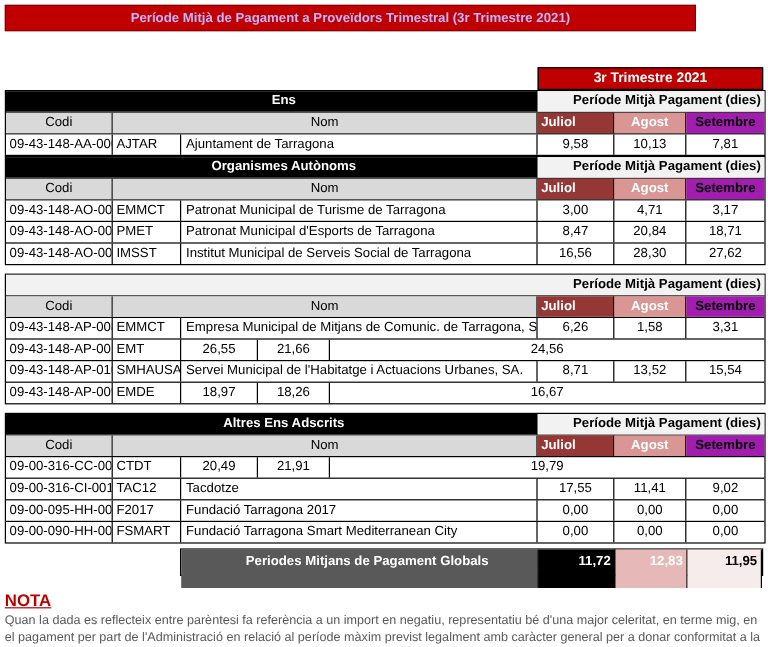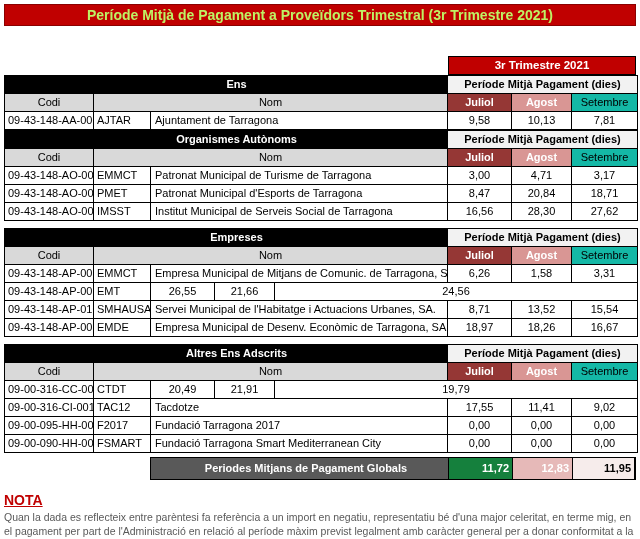--- a/index.html
+++ b/index.html
@@ -5,23 +5,23 @@
   html,body { margin:0; padding:0; background:#fff; }
   body {
     width:640px; height:539px; overflow:hidden;
     font-family:"Liberation Sans","DejaVu Sans",sans-serif;
     color:#000;
   }
   .page { padding:4px 4px 0 4px; width:632px; }
 
   
   .title-bar {
-    box-sizing:border-box; width:632px; height:22px; line-height:20px;
+    box-sizing:border-box; width:576px; height:22px; line-height:20px;
     background:#C00000; border:1px solid #8B0000;
-    color:#bef264; font-weight:bold; font-size:14px; text-align:center;
+    color:#c4b5fd; font-weight:bold; font-size:11px; text-align:center;
     margin-bottom:30px; white-space:nowrap;
   }
 
   
   .row  { display:flex; height:17px; line-height:16px; font-size:11px; }
   .cell { box-sizing:border-box; border-right:1px solid #000; overflow:hidden; white-space:nowrap; padding:0 3px; }
   .cell:last-child { border-right:none; flex:1; }
   .tbl  { width:632px; border:1px solid #000; background:#fff; }
   .tbl .row + .row { border-top:1px solid #000; }
 
@@ -32,46 +32,46 @@
   .c-m2   { width:60px; }
   .c-m3   { width:63px; }
   .name-span   { width:354px; }
   .left-span   { width:443px; }
   .period-span { width:187px; }
 
   .t-left  { text-align:left; }
   .t-right { text-align:center; }
 
   .sec-name  { background:#000; color:#fff; font-weight:bold; text-align:center;padding-left:24px; }
-  .period-hd { background:#F2F2F2; color:#000; font-weight:bold; text-align:center; }
+  .period-hd { background:#F2F2F2; color:#000; font-weight:bold; text-align:right; }
   .hd-gray   { background:#D9D9D9; text-align:center; }
-  .hd-jul    { background:#953735; color:#fff; font-weight:bold; text-align:center; }
+  .hd-jul    { background:#953735; color:#fff; font-weight:bold; text-align:left; }
   .hd-ago    { background:#D99694; color:#fff; font-weight:bold; text-align:center; }
-  .hd-set    { background:#14b8a6; color:#000; font-weight:normal; text-align:center; }
+  .hd-set    { background:#a21caf; color:#000; font-weight:bold; text-align:center; }
 
   
   .quarter-row { display:flex; height:19px; width:632px; }
   .quarter-spacer { width:444px; }
   .quarter-cell {
     box-sizing:border-box; width:188px; height:19px; line-height:17px;
     background:#C00000; border:1px solid #000;
     color:#fff; font-weight:bold; font-size:11.5px; text-align:center;
   }
 
   .section { margin-bottom:0; }
   .section.tight { margin-bottom:7px; }
 
   
   .globals {
     display:flex; box-sizing:border-box; width:486px; margin-left:146px; margin-top:4px;
     border:1px solid #000; height:23px; line-height:21px; font-size:11px; font-weight:bold;
   }
-  .globals .cell { border-right:1px solid #000; height:21px; line-height:21px;padding-left:16px; }
+  .globals .cell { border-right:1px solid #000; height:32px; line-height:21px;padding-left:16px; }
   .g-label { width:298px; background:#595959; color:#fff; text-align:center; }
-  .g-m1 { width:64px; background:#15803d; color:#fff; text-align:right; }
+  .g-m1 { width:64px; background:#000000; color:#fff; text-align:right; }
   .g-m2 { width:60px; background:#E6B9B8; color:#fff; text-align:right; }
   .g-m3 { width:62px; background:#F6ECEB; color:#000; text-align:right; }
 
   
   .nota-head {
     margin-top:12px; color:#C00000; font-weight:bold; font-size:14px;
     text-decoration:underline;
   }
   .nota-text {
     margin-top:3px; width:634px; color:#595959; font-size:10.5px; line-height:13.5px;
@@ -148,21 +148,20 @@
         <div class="cell c-m1 t-right">16,56</div>
         <div class="cell c-m2 t-right">28,30</div>
         <div class="cell c-m3 t-right">27,62</div>
       </div>
     </div>
   </div>
 
   <div class="section tight">
     <div class="tbl">
       <div class="row">
-        <div class="cell left-span sec-name">Empreses</div>
         <div class="cell period-span period-hd">Període Mitjà Pagament  (dies)</div>
       </div>
       <div class="row">
         <div class="cell c-codi hd-gray">Codi</div>
         <div class="cell name-span hd-gray">Nom</div>
         <div class="cell c-m1 hd-jul">Juliol</div>
         <div class="cell c-m2 hd-ago">Agost</div>
         <div class="cell c-m3 hd-set">Setembre</div>
       </div>
       <div class="row">
@@ -184,21 +183,20 @@
         <div class="cell c-codi t-left">09-43-148-AP-010</div>
         <div class="cell c-sig t-left">SMHAUSA</div>
         <div class="cell c-nom t-left">Servei Municipal de l'Habitatge i Actuacions Urbanes, SA.</div>
         <div class="cell c-m1 t-right">8,71</div>
         <div class="cell c-m2 t-right">13,52</div>
         <div class="cell c-m3 t-right">15,54</div>
       </div>
       <div class="row">
         <div class="cell c-codi t-left">09-43-148-AP-009</div>
         <div class="cell c-sig t-left">EMDE</div>
-        <div class="cell c-nom t-left">Empresa Municipal de Desenv. Econòmic de Tarragona, SA.</div>
         <div class="cell c-m1 t-right">18,97</div>
         <div class="cell c-m2 t-right">18,26</div>
         <div class="cell c-m3 t-right">16,67</div>
       </div>
     </div>
   </div>
 
   <div class="section">
     <div class="tbl">
       <div class="row">

